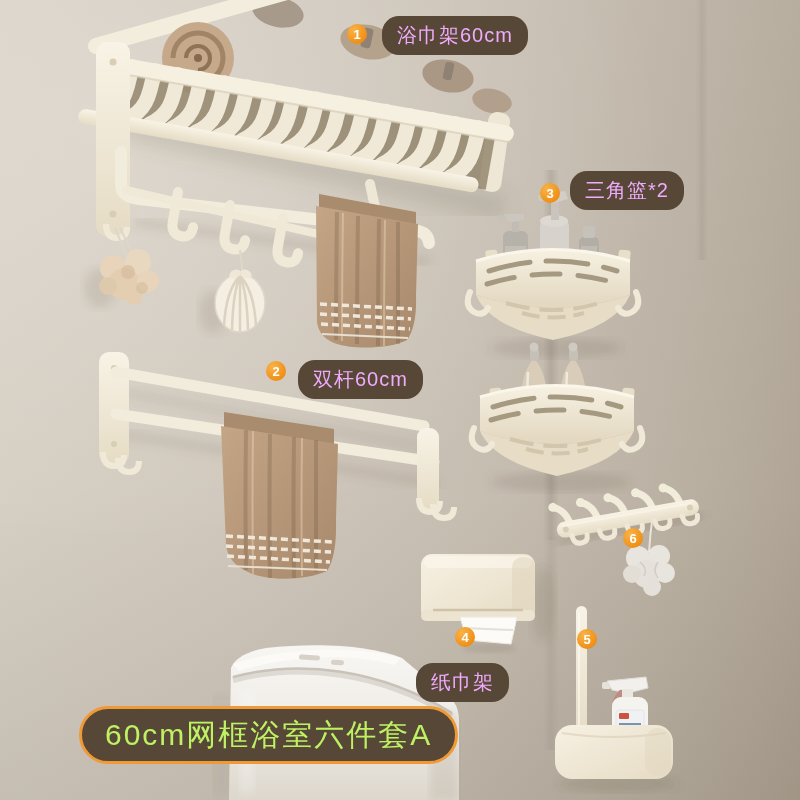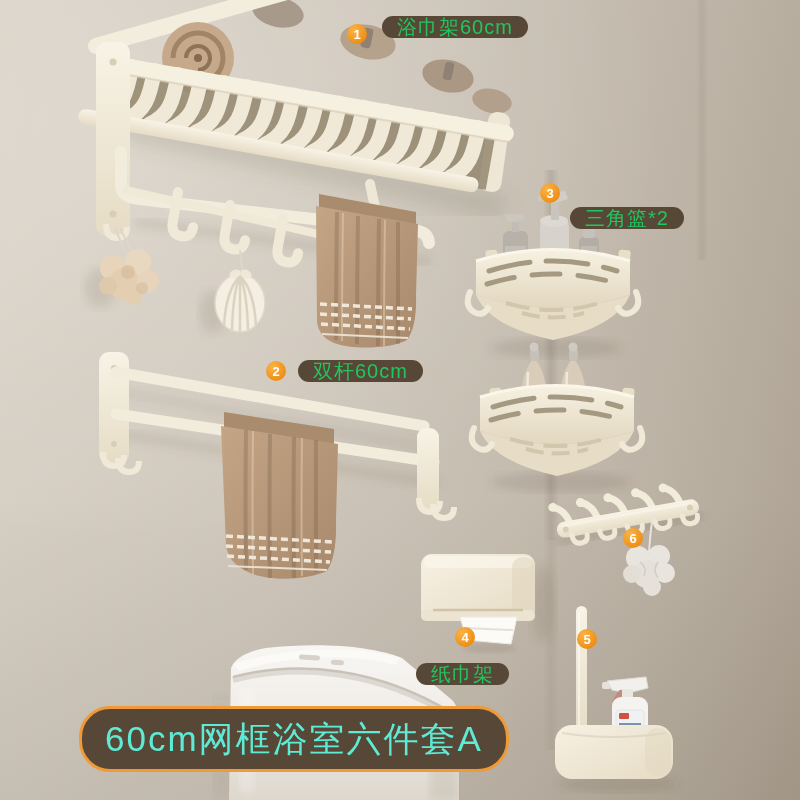--- a/index.html
+++ b/index.html
@@ -12,28 +12,28 @@
       linear-gradient(100deg,#d8d1c6 0%,#cfc7bc 38%,#c6bdb1 62%,#b7ad9f 86%,#ab9f90 100%);
   }
   .scene-svg{position:absolute;left:0;top:0;z-index:1;}
   .badge{
     position:absolute;width:20px;height:20px;border-radius:50%;z-index:5;
     background:radial-gradient(circle at 35% 30%, #f9b347, #ee8c12 78%);
     color:#fff;font-size:13px;font-weight:bold;
     display:flex;align-items:center;justify-content:center;
   }
   .pill{
-    position:absolute;height:22px;z-index:5;background:#574737;border-radius:17px;
-    color:#22c55e;font-size:20px;letter-spacing:1px;white-space:nowrap;
+    position:absolute;height:39px;z-index:5;background:#574737;border-radius:17px;
+    color:#f0abfc;font-size:20px;letter-spacing:1px;white-space:nowrap;
     display:flex;align-items:center;padding:0 15px;
   }
   .banner{
-    position:absolute;left:79px;top:706px;height:66px;z-index:6;box-sizing:border-box;
+    position:absolute;left:79px;top:706px;height:58px;z-index:6;box-sizing:border-box;
     background:#574737;border:3px solid #ef9a36;border-radius:31px;
-    color:#5eead4;font-size:35px;letter-spacing:2px;white-space:nowrap;
+    color:#bef264;font-size:30px;letter-spacing:2px;white-space:nowrap;
     display:flex;align-items:center;padding:0 23px;
   }
 </style>
 </head>
 <body>
 
 <div class="stage">
 
 <svg class="scene-svg" width="800" height="800" viewBox="0 0 800 800">
   <defs>
@@ -360,21 +360,21 @@
   </g>
 </svg>
 
   <div class="badge" style="left:347px;top:24px;">1</div>
   <div class="pill" style="left:382px;top:16px;">浴巾架60cm</div>
 
   <div class="badge" style="left:266px;top:361px;">2</div>
   <div class="pill" style="left:298px;top:360px;">双杆60cm</div>
 
   <div class="badge" style="left:540px;top:183px;">3</div>
-  <div class="pill" style="left:570px;top:171px;margin-top:36px;">三角篮*2</div>
+  <div class="pill" style="left:570px;top:171px;">三角篮*2</div>
 
   <div class="badge" style="left:455px;top:627px;">4</div>
   <div class="pill" style="left:416px;top:663px;font-family:Liberation Mono, monospace;">纸巾架</div>
 
   <div class="badge" style="left:577px;top:629px;">5</div>
 
   <div class="badge" style="left:623px;top:528px;">6</div>
 
   <div class="banner">60cm网框浴室六件套A</div>
 </div>

